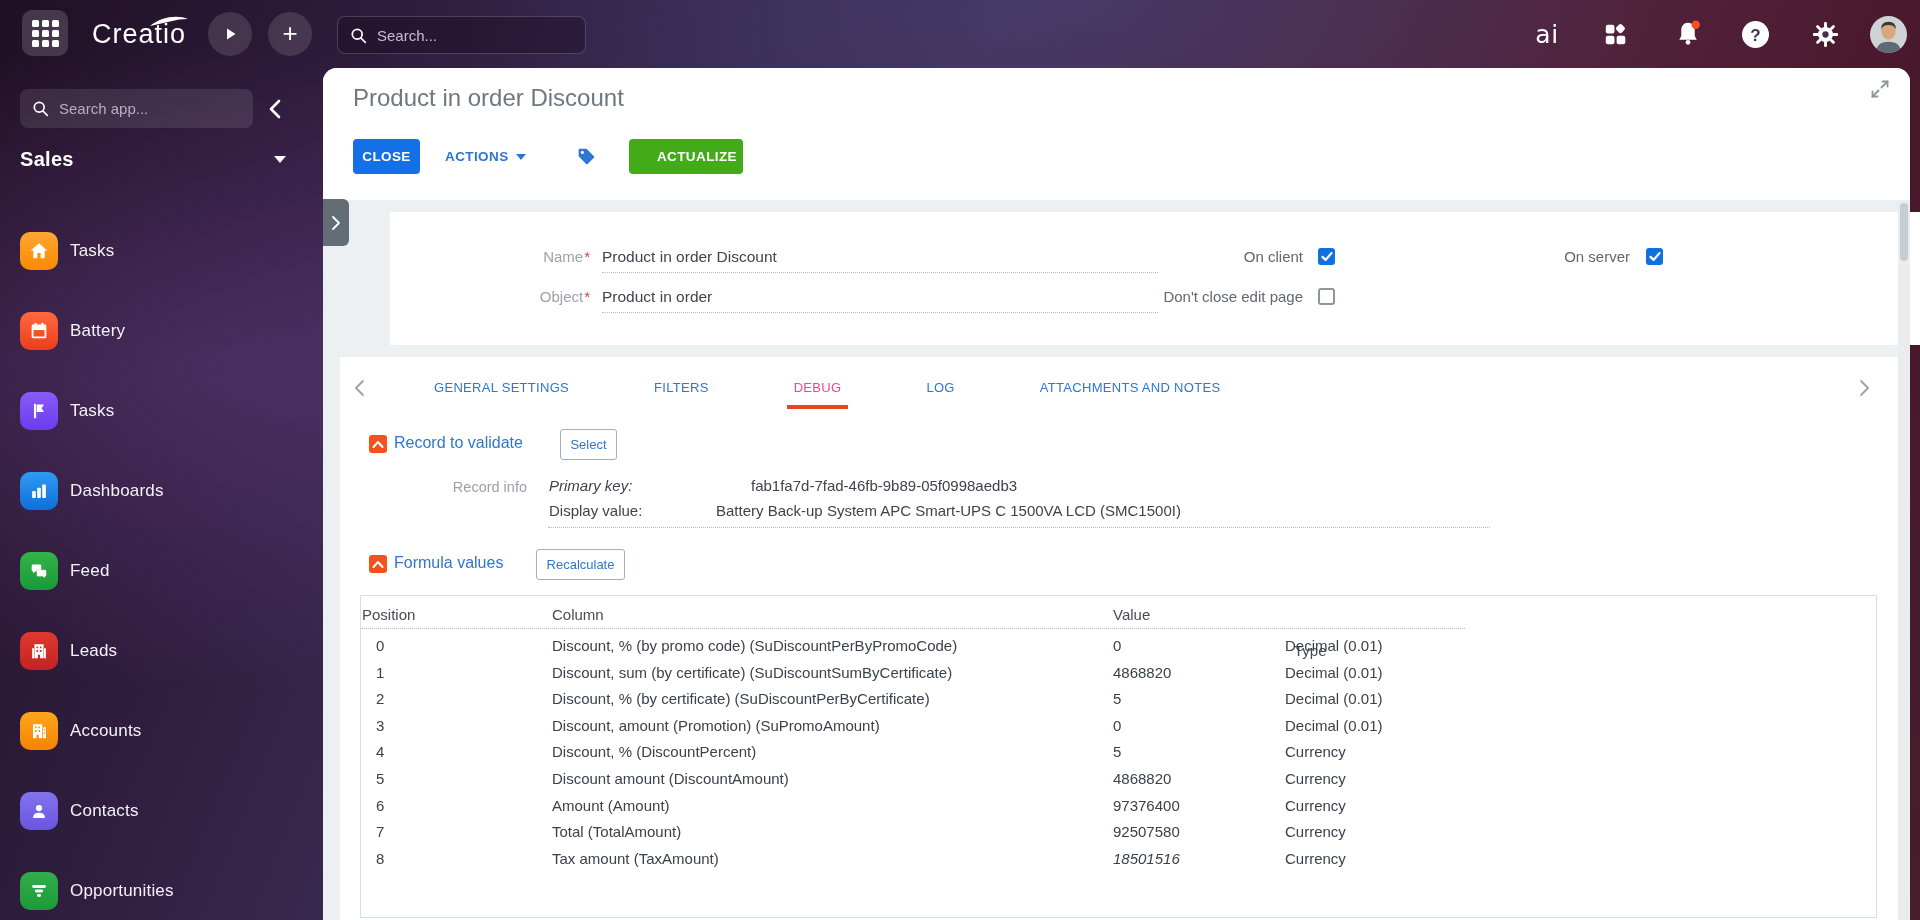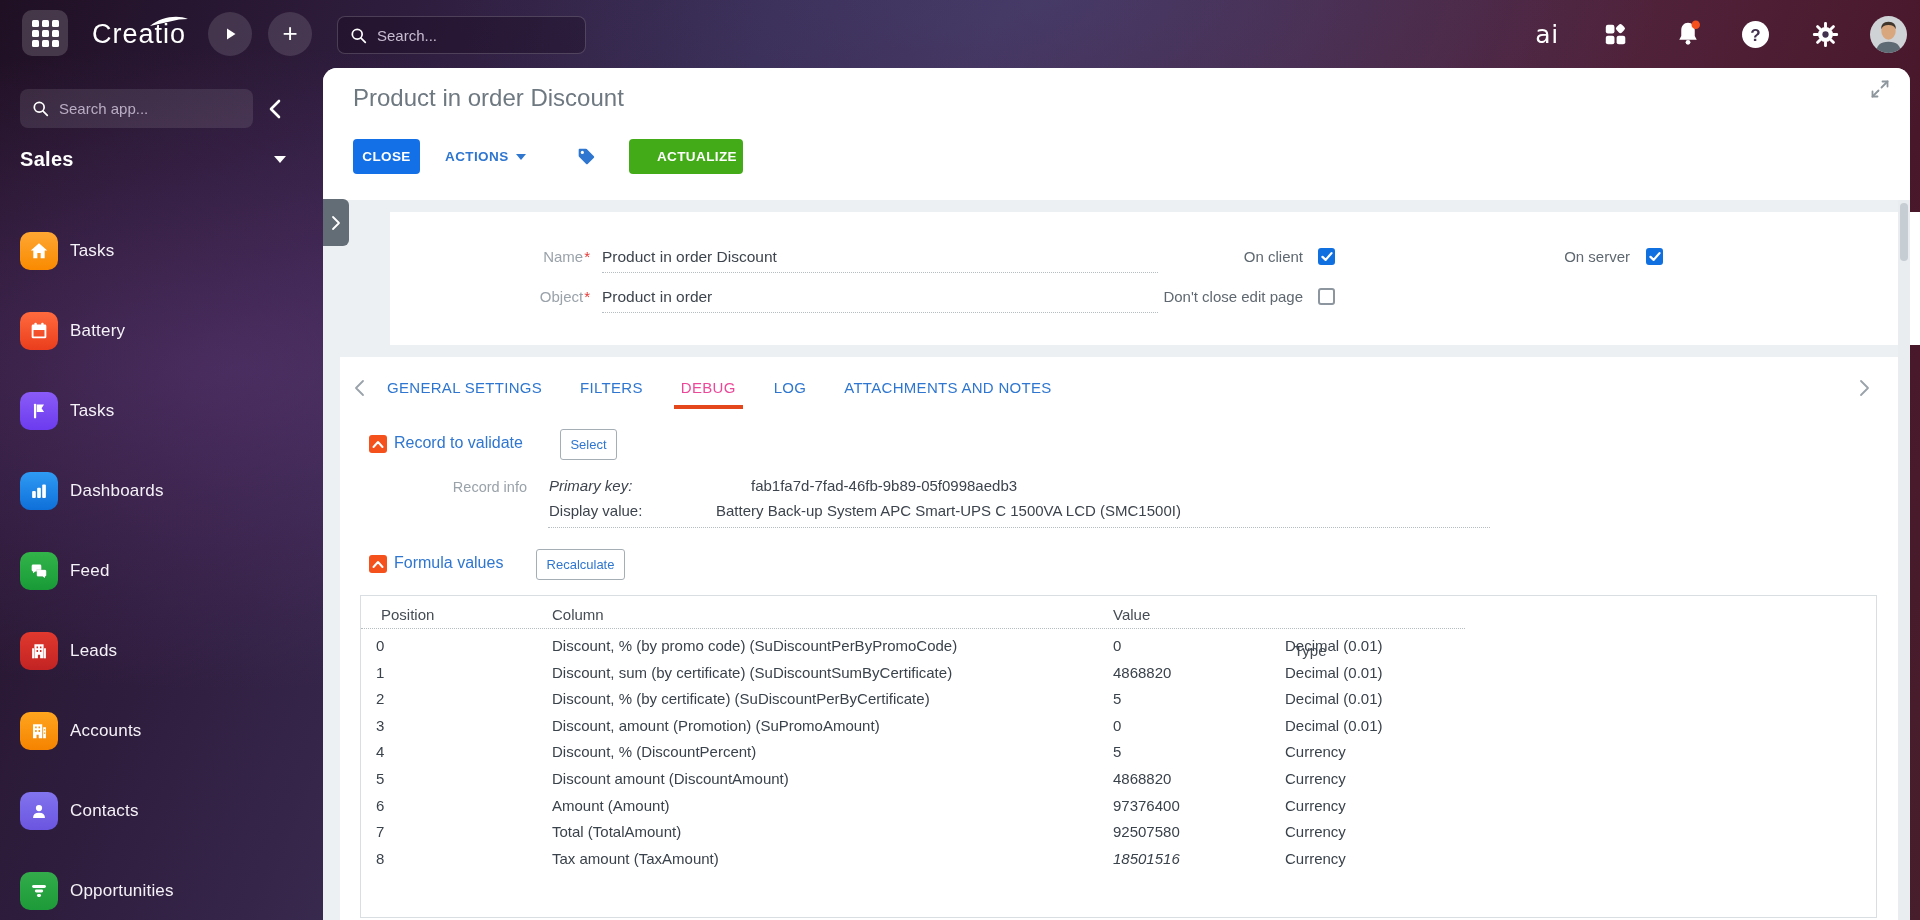--- a/index.html
+++ b/index.html
@@ -74,22 +74,22 @@
   .f-value{position:absolute;height:30px;line-height:30px;font-size:15.5px;color:#3d444d;
     border-bottom:1px dotted #b5bcc2;cursor:text;}
   .chk-label{position:absolute;width:200px;height:30px;line-height:30px;text-align:right;color:#5f6870;font-size:15px;}
   .checkbox{position:absolute;width:17px;height:17px;border-radius:3px;border:2px solid #8d969e;background:#fff;
     cursor:pointer;display:flex;align-items:center;justify-content:center;box-sizing:border-box;}
   .checkbox svg{display:none;}
   .checkbox.checked{background:#1070e0;border-color:#1070e0;}
   .checkbox.checked svg{display:block;}
   .tabs-card{left:17px;top:289px;width:1558px;height:563px;}
   .tabs-row{position:absolute;left:47px;top:18px;height:30px;display:flex;gap:38px;}
-  .tab{position:relative;height:26px;line-height:26px;font-size:15px;letter-spacing:0.3px;color:#2e76d0;
-    cursor:pointer;white-space:nowrap;}
+  .tab{position:relative;height:26px;line-height:26px;font-size:13px;letter-spacing:0.3px;color:#2e76d0;
+    cursor:pointer;white-space:nowrap;margin-left:47px;}
   .tab.active{color:#ec4899;}
   .tab.active::after{content:"";position:absolute;left:-7px;right:-7px;top:30px;height:4px;background:#e5471d;}
   .tab-chevron{position:absolute;top:22px;width:20px;height:20px;cursor:pointer;}
   .sec-icon{position:absolute;width:18px;height:18px;border-radius:3px;background:#f4511c;display:flex;
     align-items:center;justify-content:center;cursor:pointer;}
   .sec-title{position:absolute;left:54px;height:24px;line-height:24px;font-size:16px;color:#2e76d0;}
   .mini-btn{position:absolute;height:31px;border:1px solid #a6aeb5;border-radius:3px;background:#fff;
     color:#2e76d0;font-size:13px;cursor:pointer;font-family:"Liberation Sans",sans-serif;}
   .ri-label{position:absolute;left:27px;top:122px;width:160px;text-align:right;color:#9aa2aa;font-size:14.5px;}
   .kv-key{position:absolute;font-size:15px;color:#3d444d;}
@@ -406,21 +406,21 @@
       <div class="sec-icon" style="left:29px;top:198px;">
         <svg width="12" height="9" viewBox="0 0 12 9">
             <polyline points="1.5,7 6,2 10.5,7" fill="none" stroke="#fff" stroke-width="2" stroke-linecap="round" stroke-linejoin="round"></polyline>
           </svg>
       </div>
       <div class="sec-title" style="top:194px;">Formula values</div>
       <button class="mini-btn" style="left:196px;top:192px;width:89px;">Recalculate</button>
 
       <div class="ftable" id="ftable">
         <div class="hline"></div>
-      <div class="th" style="left: 20px;">Position</div>
+      <div class="th" style="left: 1px;">Position</div>
           <div class="th" style="left: 191px;">Column</div>
           <div class="th" style="left: 752px;">Value</div>
           <div class="th" style="left: 933px; margin-top: 36px;">Type</div>
           <div class="frow" style="top: 36px;">
             <span style="left: 15px;">0</span>
             <span style="left: 191px;">Discount, % (by promo code) (SuDiscountPerByPromoCode)</span>
             <span style="left: 752px;">0</span>
             <span style="left: 924px;">Decimal (0.01)</span>
           </div>
           <div class="frow" style="top: 62.6px;">

